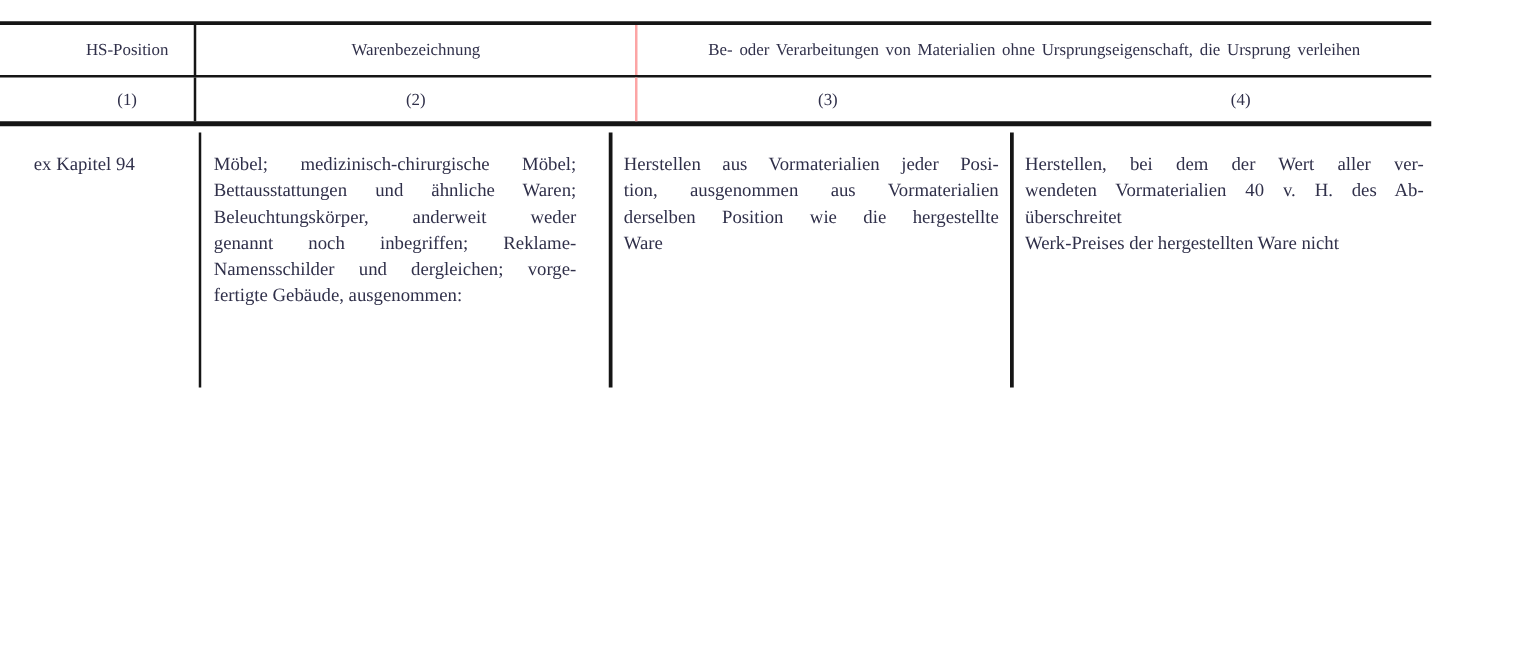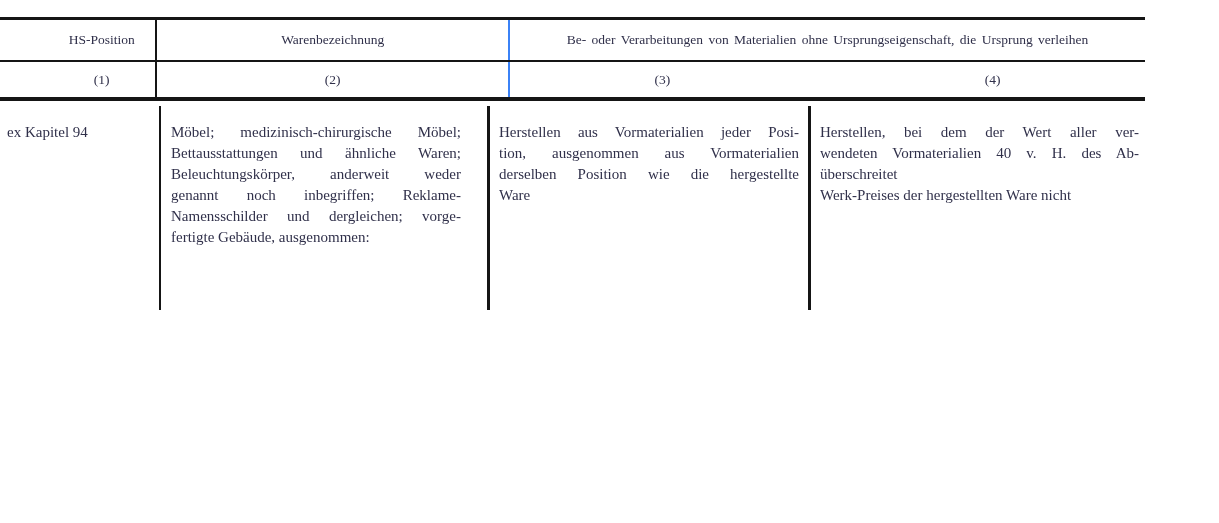--- a/index.html
+++ b/index.html
@@ -29,21 +29,21 @@
   .hc {
     display: flex;
     align-items: center;
     justify-content: center;
     font-size: 13.5px;
     word-spacing: 2px;
     text-align: center;
   }
   .hc1 { width: 159px; padding-left: 48px; }
   .hc2 { width: 364px; border-left: 2px solid #151515; }
-  .hc34 { width: 658px; border-left: 2px solid #3b82f6; position: relative; }
+  .hc34 { width: 658px; border-left: 2px solid #fca5a5; position: relative; }
   .hc34 .pos3, .hc34 .posOr, .hc34 .pos4 {
     position: absolute;
     top: 50%;
     transform: translateY(-50%);
     text-align: center;
     font-size: 13.5px;
   }
   .hc34 .pos3 { left: 0; width: 48%; }
   .hc34 .posOr { left: 0; width: 100%; }
   .hc34 .pos4 { right: 0; width: 48%; }
@@ -51,21 +51,21 @@
   .tbodyrow {
     border-top: 4px solid #151515;
     display: flex;
   }
   .bc {
     margin-top: 5px;
     height: 204px;
     font-size: 15px;
     line-height: 21px;
   }
-  .bc1 { width: 159px; padding: 16px 8px 0 7px; }
+  .bc1 { width: 159px; padding: 16px 8px 0 27px; }
   .bc2 { width: 328px; border-left: 2px solid #151515; padding: 16px 26px 0 10px; }
   .bc3 { width: 321px; border-left: 3px solid #151515; padding: 16px 9px 0 9px; }
   .bc4 { width: 337px; border-left: 3px solid #151515; padding: 16px 6px 0 9px; }
   .jline { text-align: justify; text-align-last: justify; }
   .jline:last-child { text-align-last: left; }
 </style>
 </head>
 <body>
 
 <div class="tablewrap">

